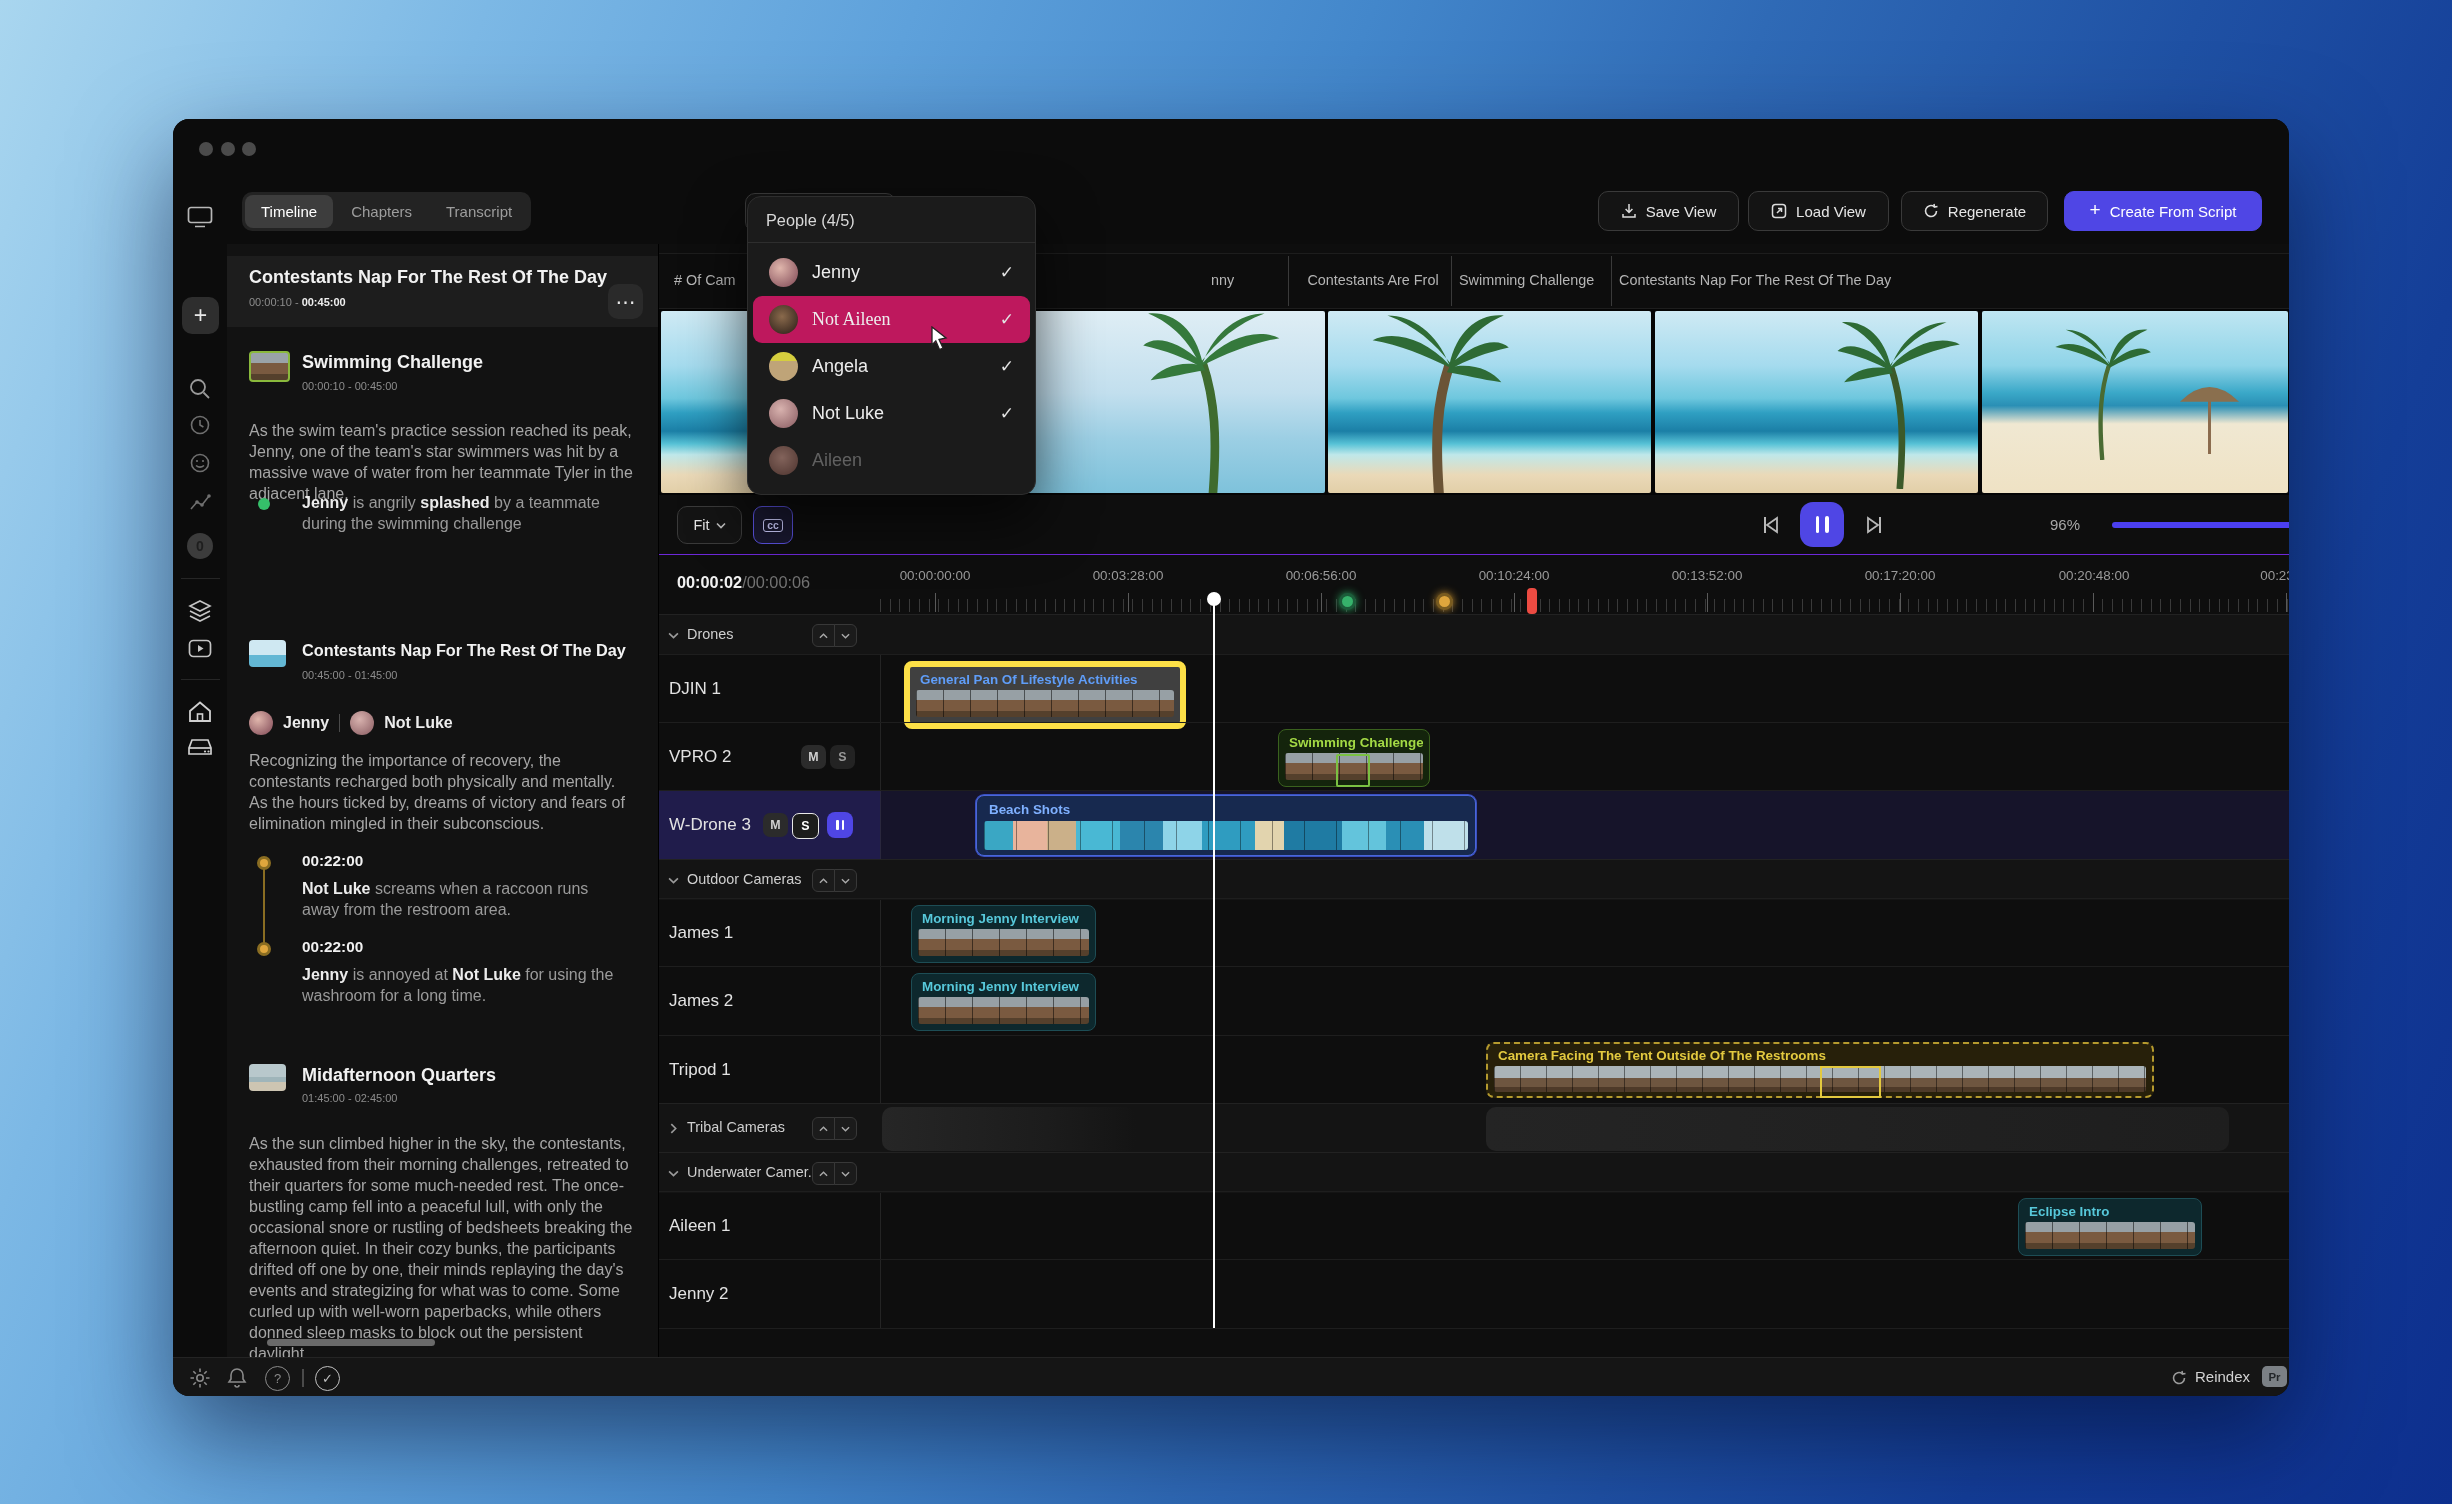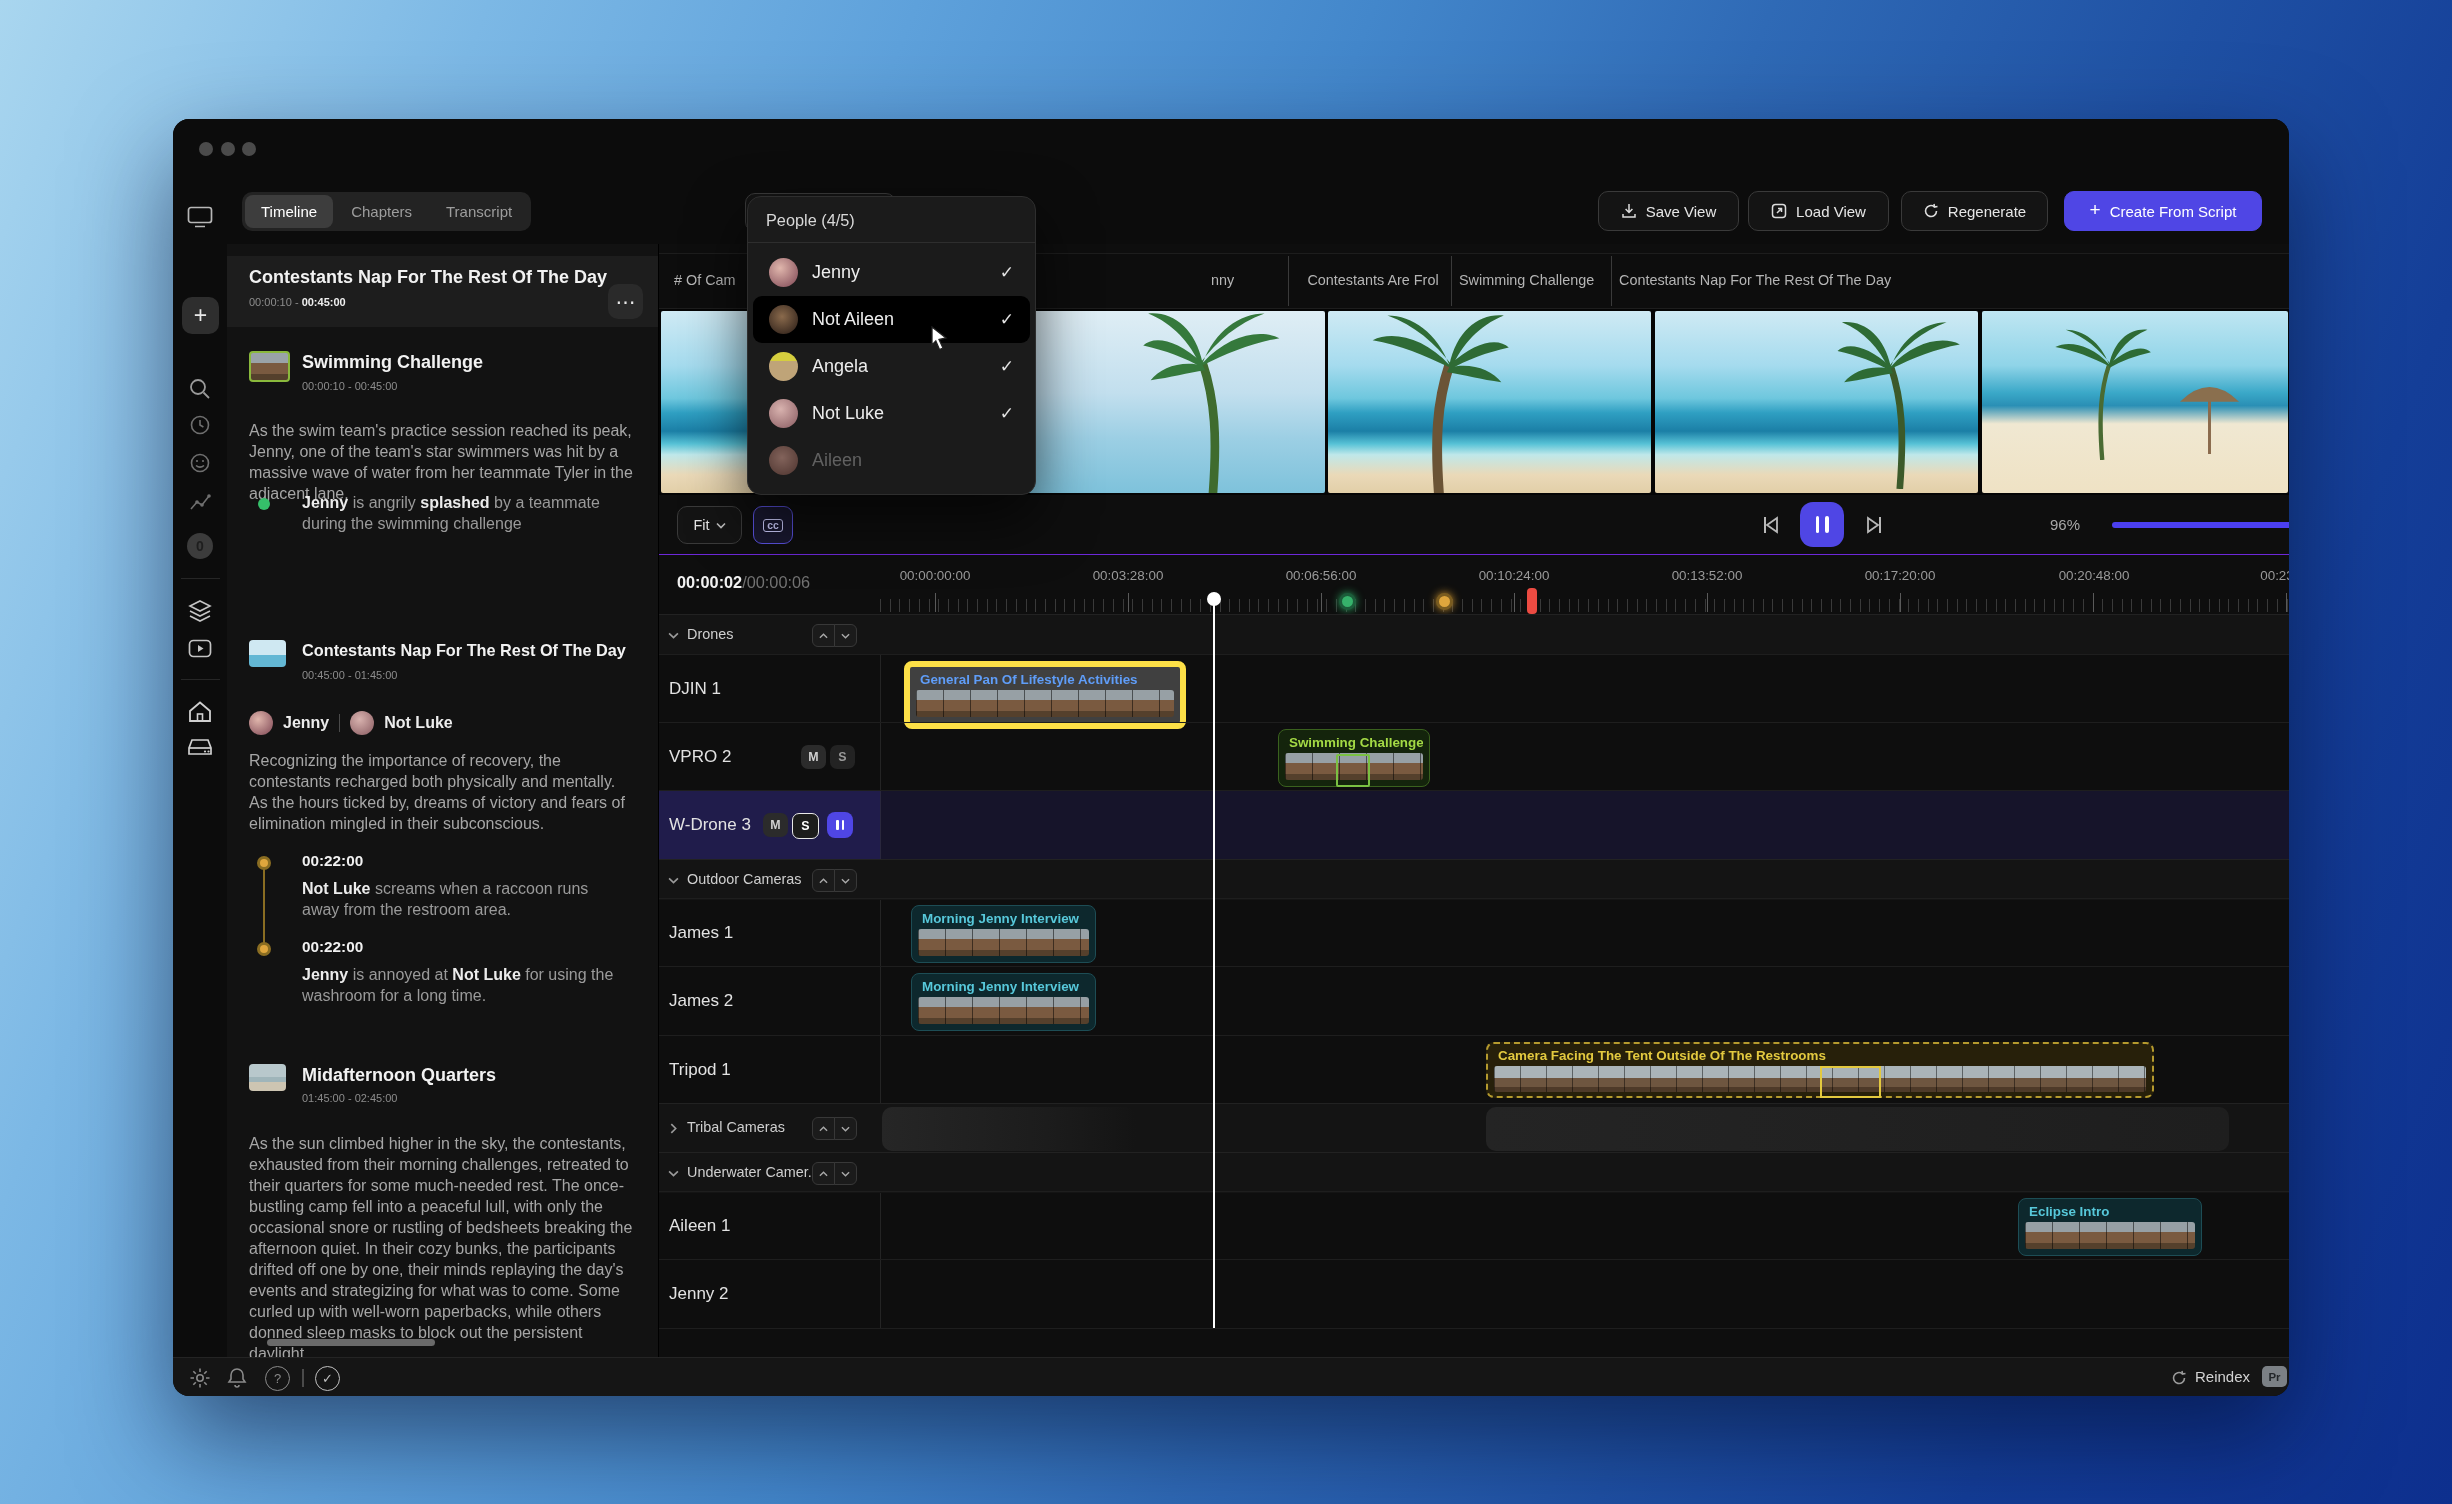--- a/index.html
+++ b/index.html
@@ -454,20 +454,24 @@
         <div class="abs msbtn" style="left:104px;top:22px;">
             <span>M</span>
           </div>
         <div class="abs msbtn on" style="left:133px;top:22px;">
             <span>S</span>
           </div>
         <div class="abs" style="left:168px;top:21px;width:26px;height:26px;border-radius:8px;background:#4f46e5;display:flex;align-items:center;justify-content:center;gap:3px;">
           <span style="width:2.5px;height:10px;background:#fff;border-radius:1px;"></span>
           <span style="width:2.5px;height:10px;background:#fff;border-radius:1px;"></span>
         </div>
+        <div class="abs clip c-blue" style="left:317px;top:4px;width:498px;height:59px;background:#17294f;border:1px solid #4a66d8;box-shadow:0 0 0 1px #3a50c0;">
+          <span class="cliplabel" style="margin:6px 0 0 12px;color:#7fb0ff;">Beach Shots</span>
+          <div class="thumbs th-beach" style="margin:4px 7px 0 7px;height:29px;"></div>
+        </div>
       </div>
 
       <div class="abs grouphdr" style="left:0;top:245px;width:1631px;height:40px;">
         <svg class="abs ic" style="left:9px;top:17px;" width="11" height="7" viewBox="0 0 10 6">
             <path d="M1 1 L5 5 L9 1" fill="none" stroke="#9a9a9a" stroke-width="1.5"></path>
           </svg>
         <div class="abs gname" style="left:28px;top:11px;">Outdoor Cameras</div>
         <div class="abs updown" style="left:153px;top:9px;border-radius:6px 0 0 6px;">
             <svg class="ic" width="9" height="6" viewBox="0 0 10 6">
               <path d="M1 5 L5 1 L9 5" fill="none" stroke="#aaa" stroke-width="1.5"></path>
@@ -596,21 +600,21 @@
 
   <div class="abs popover" style="left:574px;top:77px;width:287px;height:297px;">
     <div style="color:#d8d8d8;font-size:16.3px;padding:14px 18px 12px;">People (4/5)</div>
     <div style="height:1px;background:#2e2e2e;"></div>
     <div style="padding:6px 5px 0;">
       <div class="pop-item">
         <span class="avatar av-jenny"></span>
         <span class="nm">Jenny</span>
         <span class="ck">✓</span>
       </div>
-      <div class="pop-item" style="background:#000000;">
+      <div class="pop-item" style="background:#be185d;font-family:Liberation Serif, serif;">
         <span class="avatar av-notaileen"></span>
         <span class="nm">Not Aileen</span>
         <span class="ck">✓</span>
       </div>
       <div class="pop-item">
         <span class="avatar av-angela"></span>
         <span class="nm">Angela</span>
         <span class="ck">✓</span>
       </div>
       <div class="pop-item">

